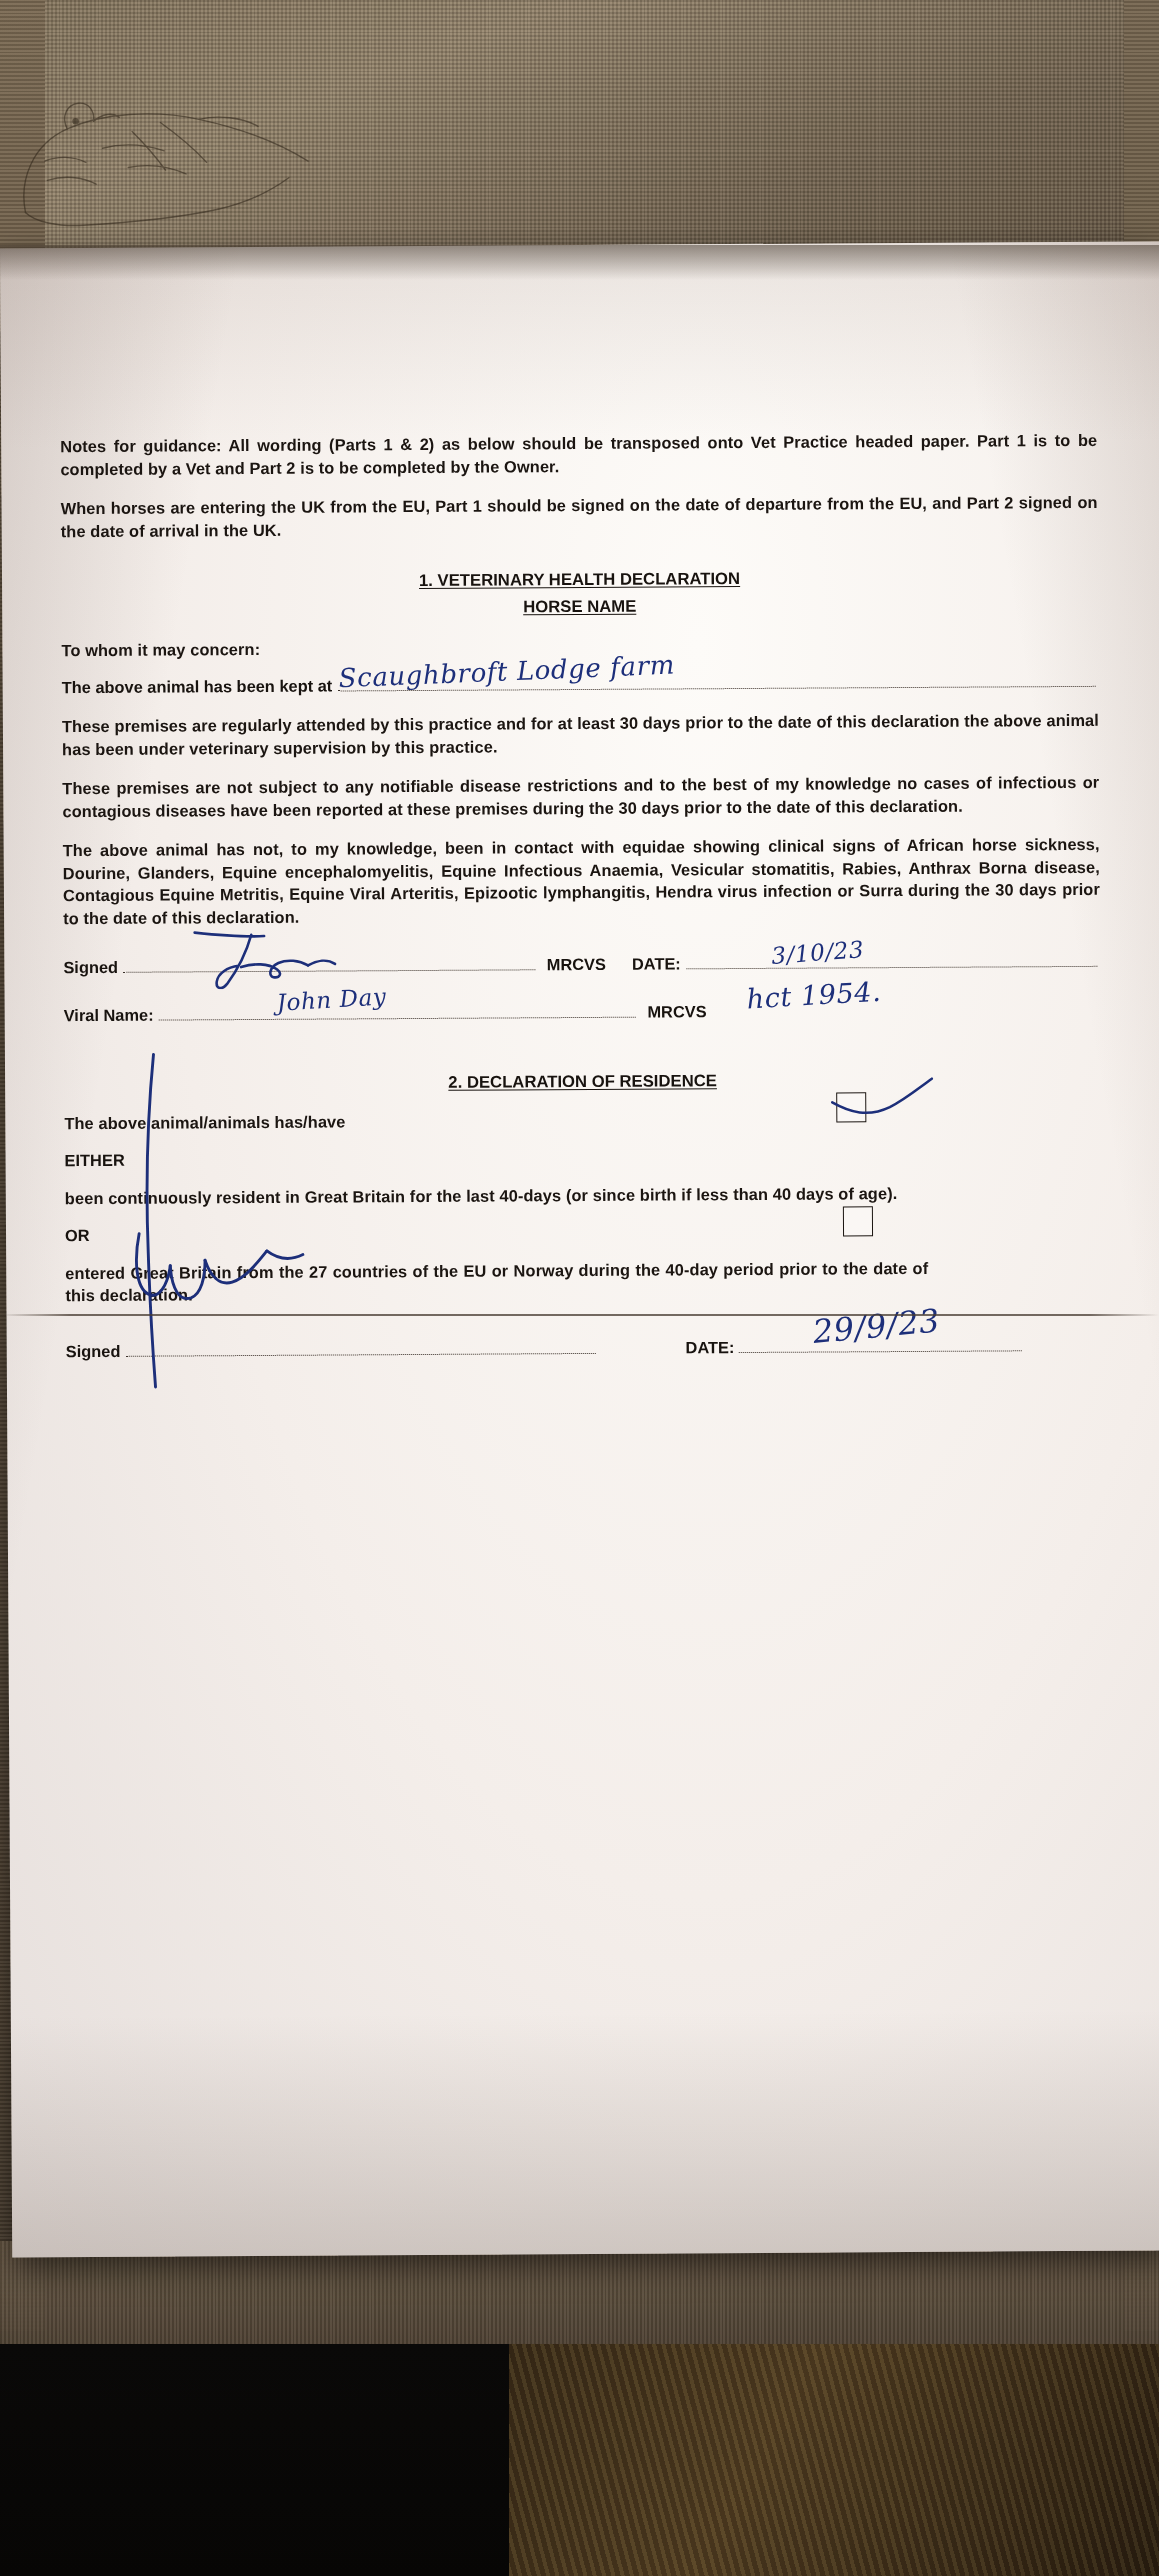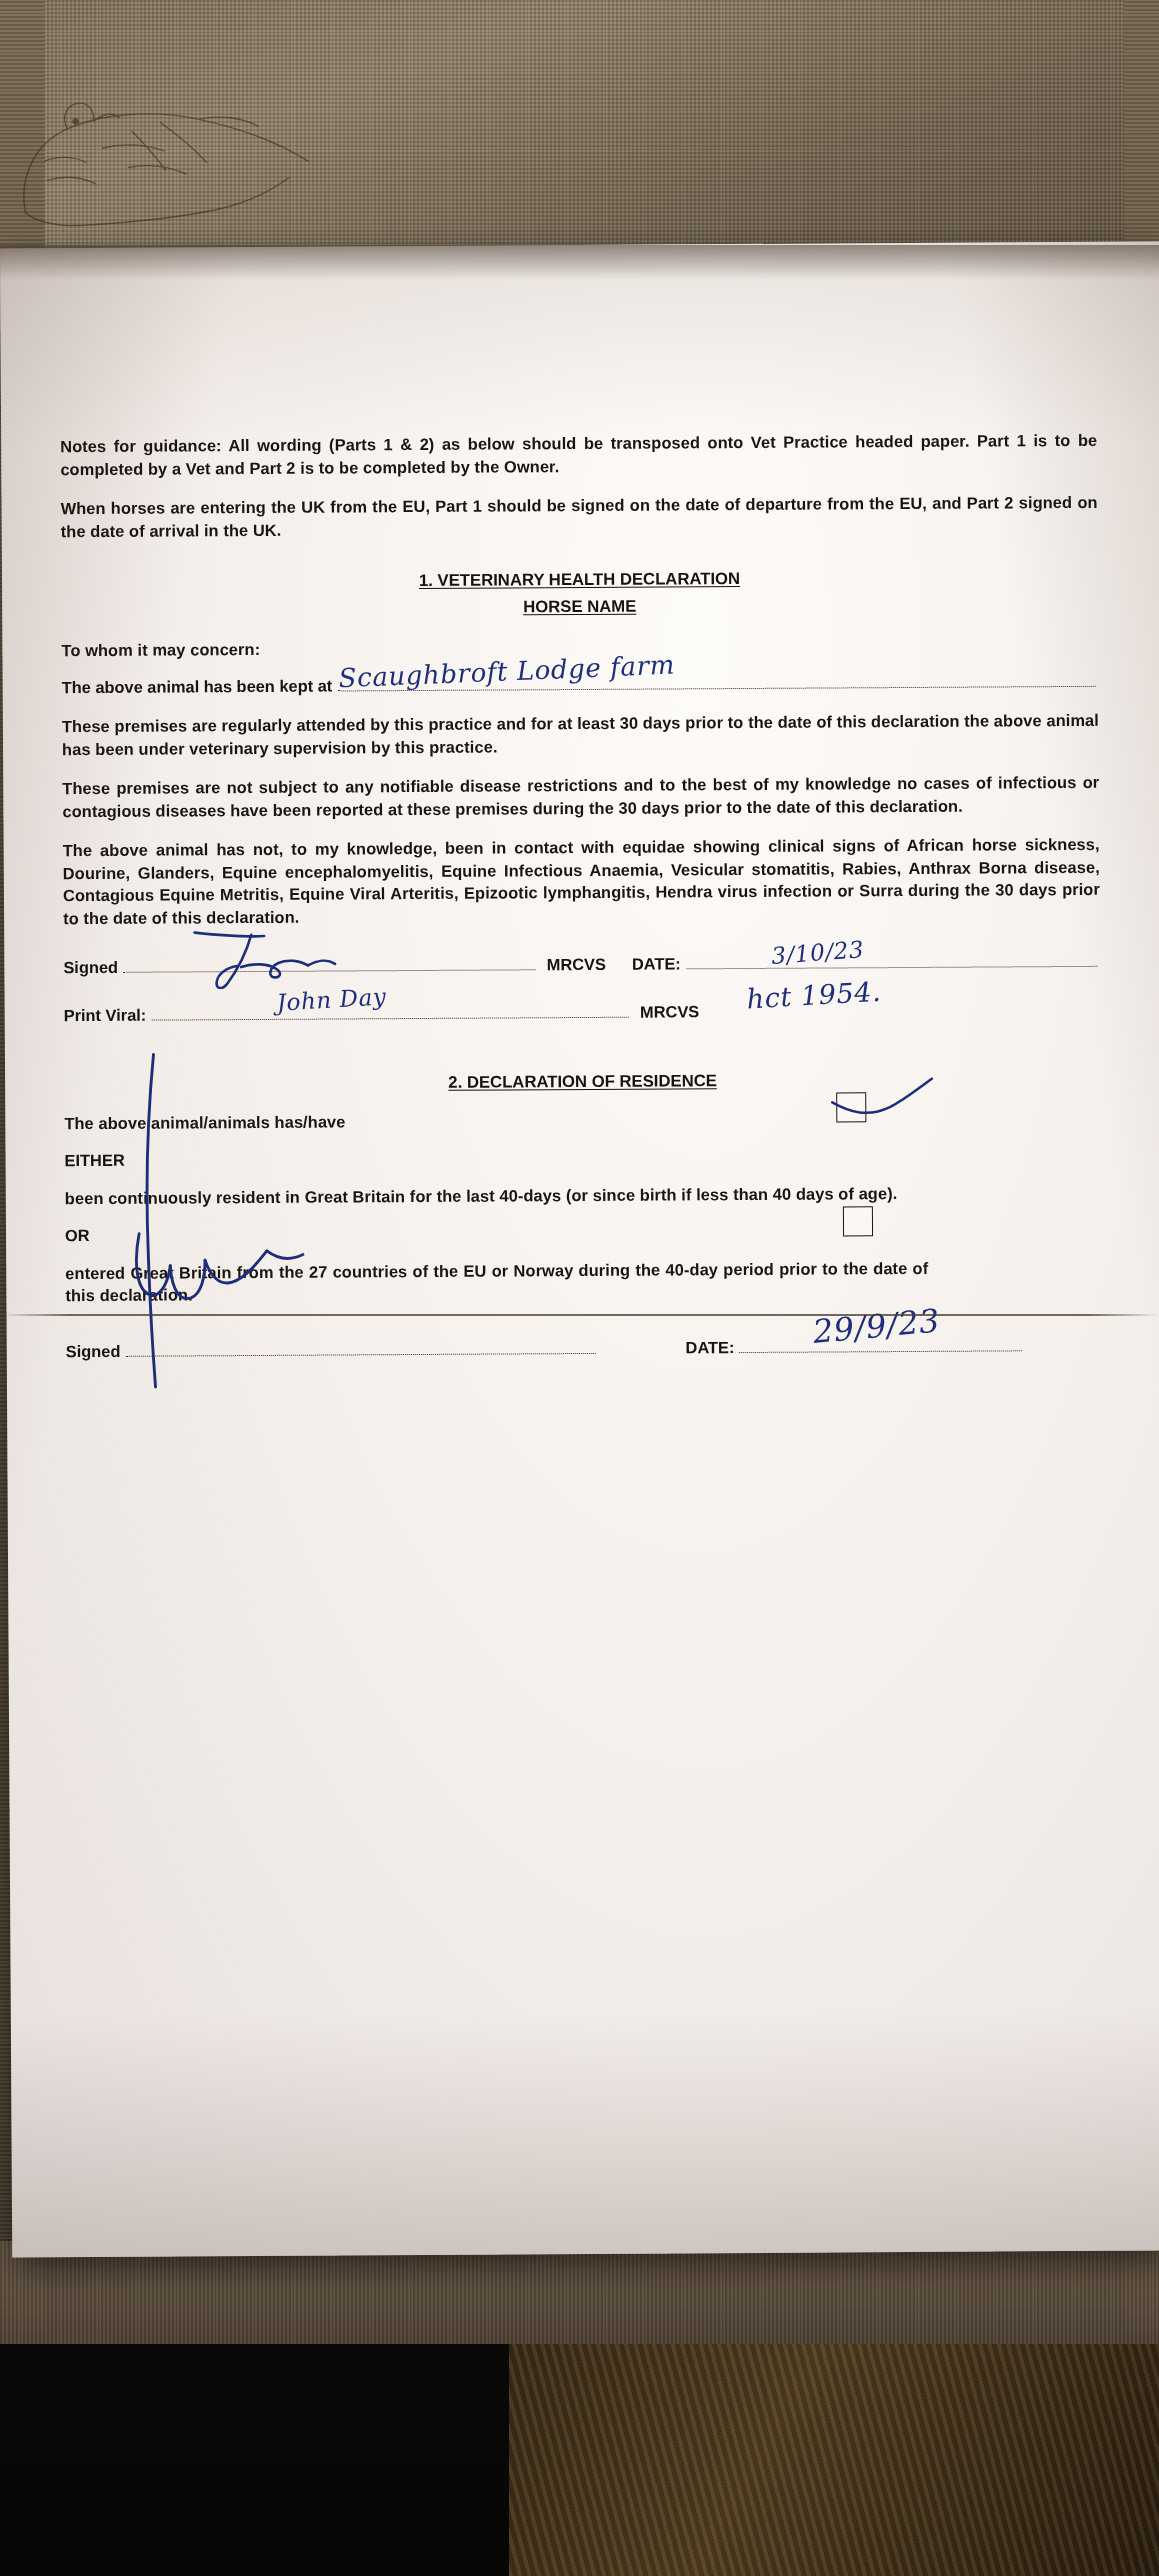--- a/index.html
+++ b/index.html
@@ -336,21 +336,21 @@
         <g fill="none" stroke="#1d2f7a" stroke-width="4" stroke-linecap="round" stroke-linejoin="round">
           <path d="M24,8 C60,12 96,16 132,14"></path>
           <path d="M112,12 C104,40 92,64 74,88 C66,98 56,96 58,84 C60,72 74,62 92,60"></path>
           <path d="M96,62 C116,56 138,56 152,66 C160,72 156,80 146,78 C138,76 140,62 154,56 C168,50 186,52 200,60"></path>
           <path d="M200,60 C214,52 230,50 242,58"></path>
         </g>
       </svg>
     </div>
 
     <div class="line-row" style="margin-top:28px;">
-      <span>Print Viral:</span>
+      <span>Viral Name:</span>
       <span class="dots" style="max-width:477px;"></span>
       <span style="margin-left:9px;">MRCVS</span>
       <span class="hand hand-print">John Day</span>
       <span class="hand hand-cert">hct 1954.</span>
     </div>
 
     <div class="section2">
       <div class="title-wrap" style="margin-top:16.7px;">
         <span class="title">2. DECLARATION OF RESIDENCE</span>
       </div>

